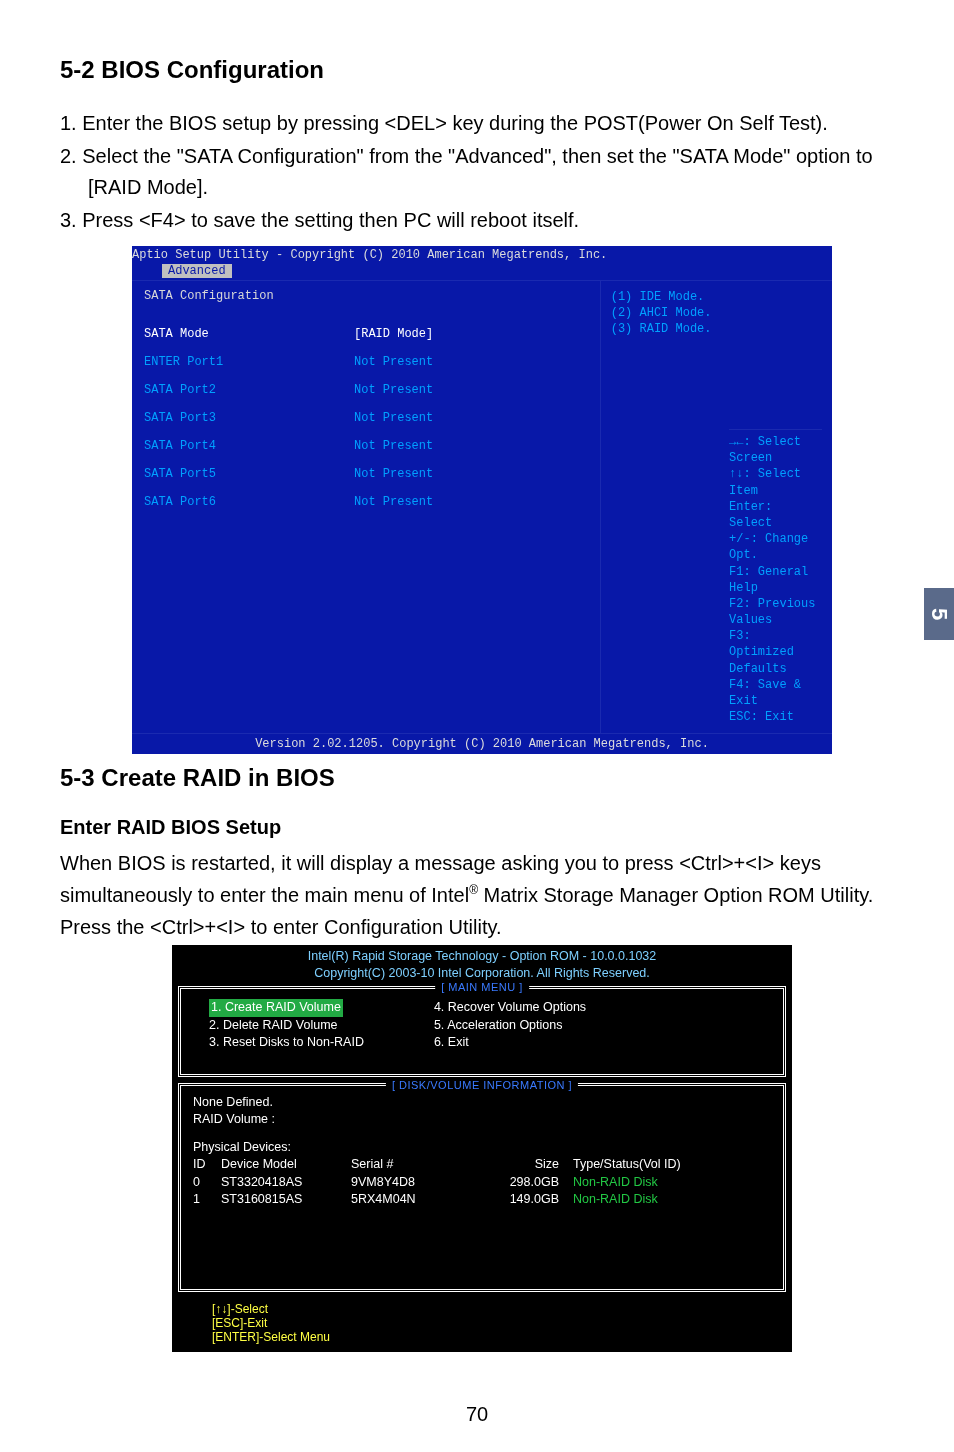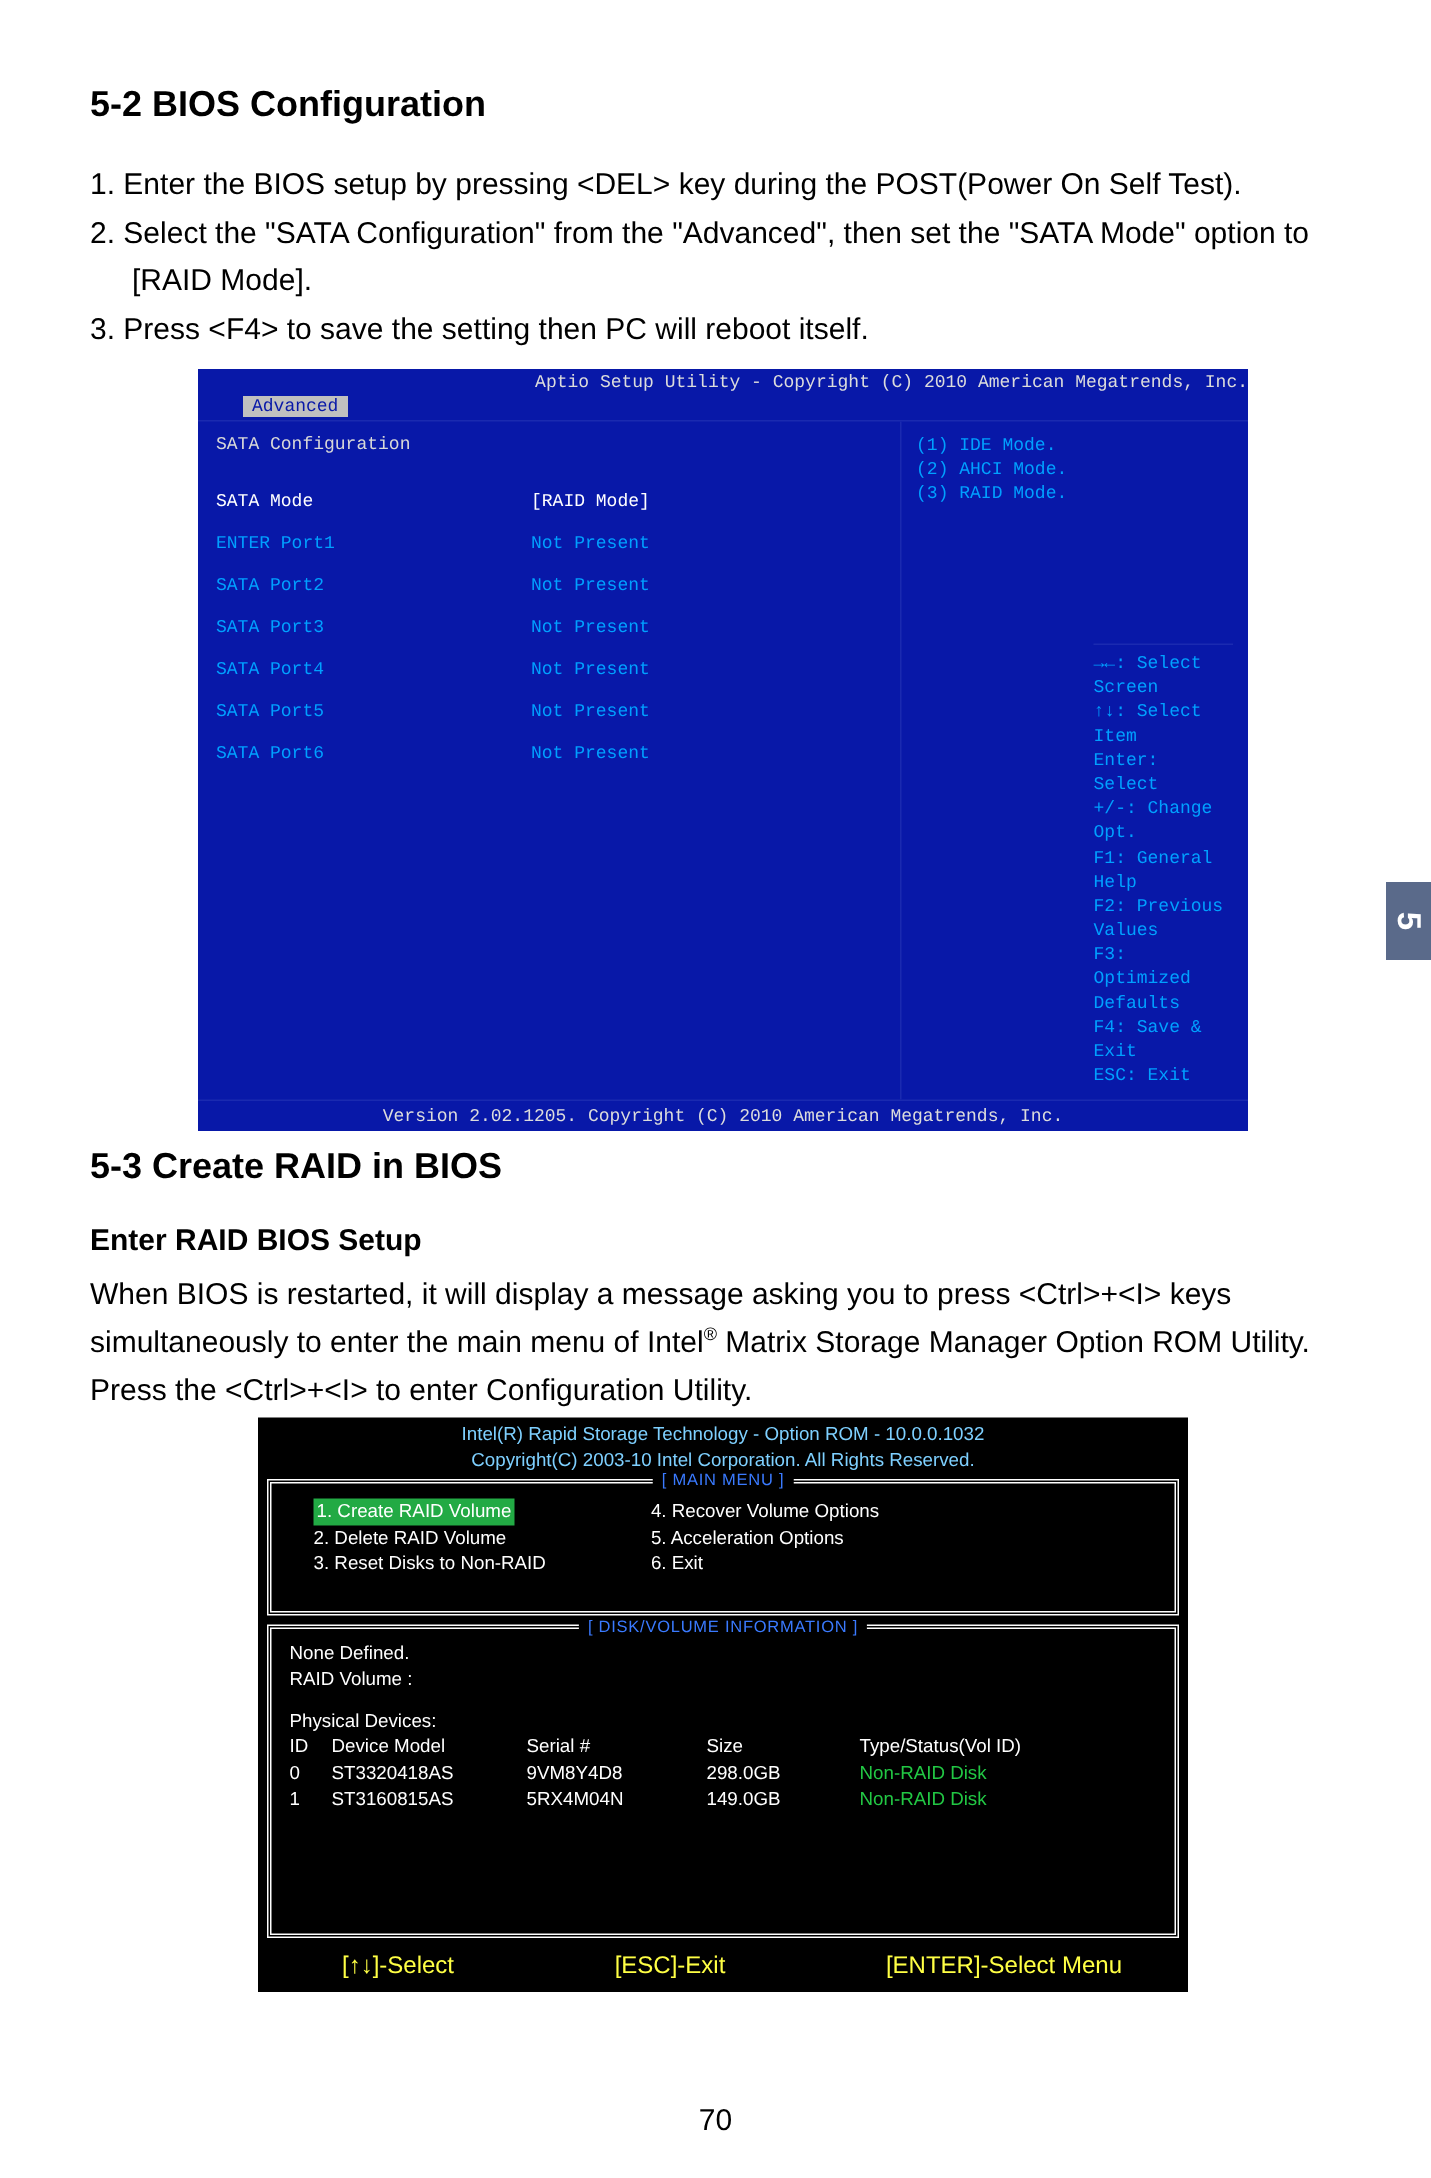--- a/index.html
+++ b/index.html
@@ -49,21 +49,21 @@
     width: 700px;
     margin: 6px auto 10px auto;
     background: #0818a8;
     font-family: "Courier New", monospace;
     font-size: 12px;
     color: #b0b0b0;
   }
   .bios-header {
     background: #0818a8;
     color: #dcdcdc;
-    text-align: right;
+    text-align: left;
     padding: 2px 0;
     font-size: 12px;
   }
   .bios-tabs {
     padding-left: 30px;
     height: 16px;
   }
   .bios-tab {
     background: #c0c0c0;
     color: #0818a8;
@@ -159,28 +159,29 @@
     display: inline-block;
   }
   .raid-info-box {
     margin: 2px 6px 6px 6px;
     border: 3px double #ffffff;
     position: relative;
     padding: 8px 10px 80px 12px;
     line-height: 1.4;
   }
   .dev-table { display: grid; grid-template-columns: 28px 130px 120px 102px auto; column-gap: 0; row-gap: 0; }
-  .dev-table .sz { padding-right: 14px; }
+  .dev-table .sz { text-align: right; padding-right: 14px; }
   .green { color: #22c844; }
   .raid-footer {
     display: flex;
     justify-content: space-between;
-    padding: 4px 44px 4px 56px;
+    padding: 4px 44px 4px 40px;
     color: #ffff44;
-    font-size: 16px;
+    font-size: 12px;
+    flex-direction: column;
   }
   .page-num {
     position: absolute;
     bottom: 26px;
     left: 50%;
     transform: translateX(-50%);
     font-size: 20px;
   }
 </style>
 </head>

